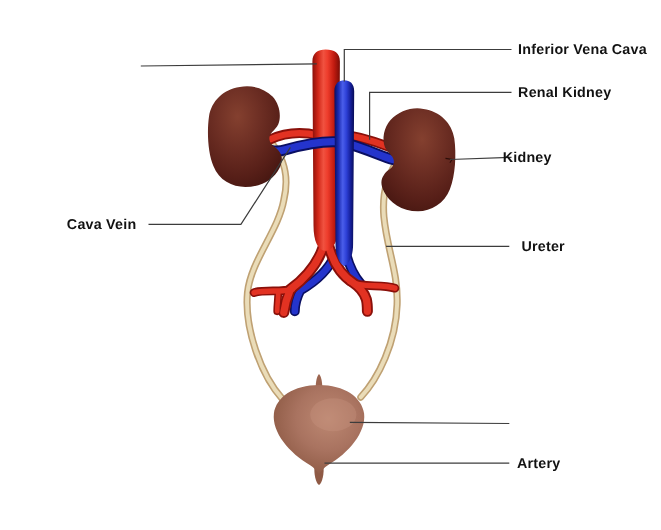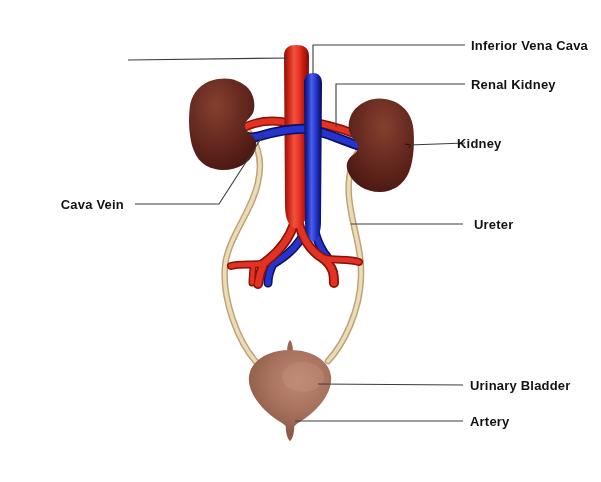--- a/index.html
+++ b/index.html
@@ -139,16 +139,15 @@
   <div class="lbl left-col" style="right:477px; top:204px;">Cava Vein</div>
 
   <div class="lbl right-col" style="left:471px; top:45px;">Inferior Vena Cava</div>
 
   <div class="lbl right-col" style="left:471px; top:84px;">Renal Kidney</div>
 
   <div class="lbl right-col" style="left:457px; top:143px;">Kidney</div>
 
   <div class="lbl right-col" style="left:474px; top:224px;">Ureter</div>
 
-  <div class="lbl right-col" style="left:470px; top:385px;">Urinary Bladder</div>
 
   <div class="lbl right-col" style="left:470px; top:421px;">Artery</div>
 </div>
 
 </body></html>

